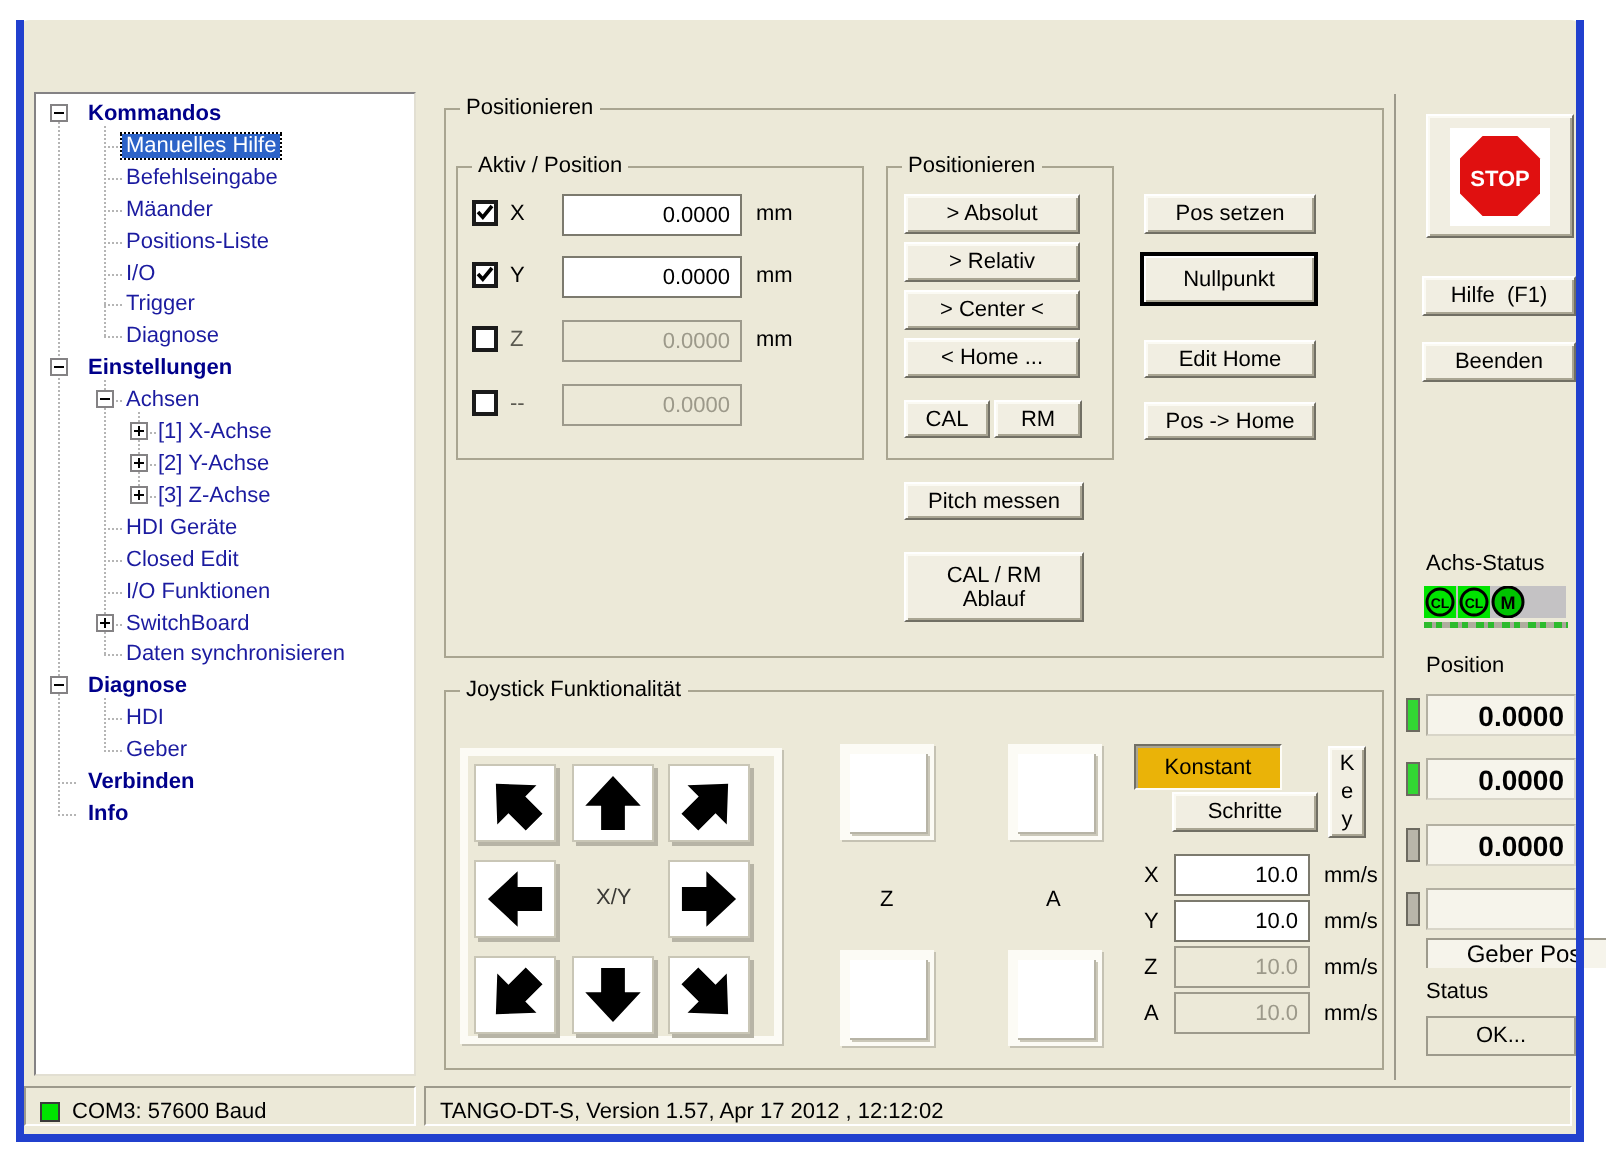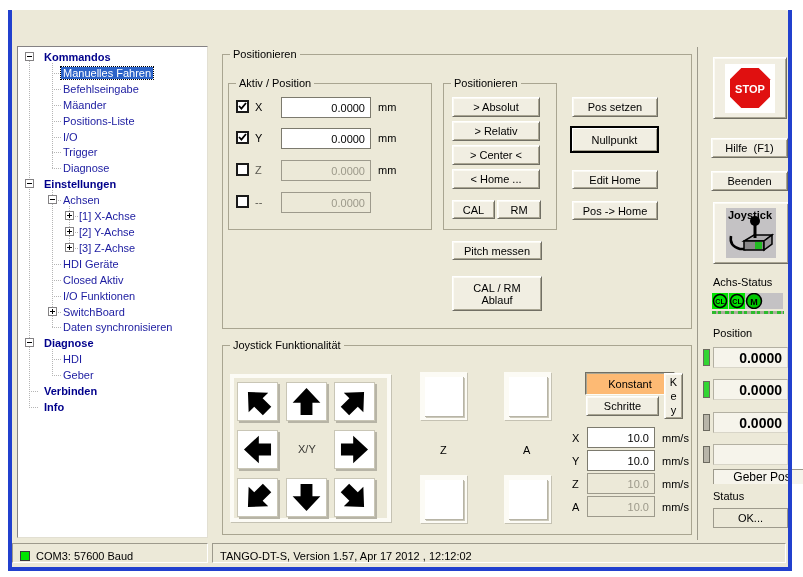--- a/index.html
+++ b/index.html
@@ -70,39 +70,39 @@
 <div class="doth" style="left:34px;top:233px;width:9px"></div>
 <div class="doth" style="left:34px;top:249px;width:9px"></div>
 <div class="doth" style="left:34px;top:265px;width:9px"></div>
 <div class="doth" style="left:34px;top:280px;width:9px"></div>
 <div class="doth" style="left:34px;top:312px;width:9px"></div>
 <div class="doth" style="left:34px;top:328px;width:9px"></div>
 <div class="doth" style="left:11px;top:344px;width:10px"></div>
 <div class="doth" style="left:11px;top:360px;width:10px"></div>
 <div class="pm minus" style="left:7px;top:5px"></div>
 <div class="trow b" style="left:26px;top:2px">Kommandos</div>
-<div class="trow" style="left:45px;top:18px"><span class="tsel">Manuelles Fahren</span></div>
+<div class="trow" style="left:45px;top:18px"><span class="tsel">Manuelles Hilfe</span></div>
 <div class="trow" style="left:45px;top:34px">Befehlseingabe</div>
 <div class="trow" style="left:45px;top:50px">Mäander</div>
 <div class="trow" style="left:45px;top:66px">Positions-Liste</div>
 <div class="trow" style="left:45px;top:82px">I/O</div>
 <div class="trow" style="left:45px;top:97px">Trigger</div>
 <div class="trow" style="left:45px;top:113px">Diagnose</div>
 <div class="pm minus" style="left:7px;top:132px"></div>
 <div class="trow b" style="left:26px;top:129px">Einstellungen</div>
 <div class="pm minus" style="left:30px;top:148px"></div>
 <div class="trow" style="left:45px;top:145px">Achsen</div>
 <div class="pm plus" style="left:47px;top:164px"></div>
 <div class="trow" style="left:61px;top:161px">[1] X-Achse</div>
 <div class="pm plus" style="left:47px;top:180px"></div>
 <div class="trow" style="left:61px;top:177px">[2] Y-Achse</div>
 <div class="pm plus" style="left:47px;top:196px"></div>
 <div class="trow" style="left:61px;top:193px">[3] Z-Achse</div>
 <div class="trow" style="left:45px;top:209px">HDI Geräte</div>
-<div class="trow" style="left:45px;top:225px">Closed Aktiv</div>
+<div class="trow" style="left:45px;top:225px">Closed Edit</div>
 <div class="trow" style="left:45px;top:241px">I/O Funktionen</div>
 <div class="pm plus" style="left:30px;top:260px"></div>
 <div class="trow" style="left:45px;top:257px">SwitchBoard</div>
 <div class="trow" style="left:45px;top:272px">Daten synchronisieren</div>
 <div class="pm minus" style="left:7px;top:291px"></div>
 <div class="trow b" style="left:26px;top:288px">Diagnose</div>
 <div class="trow" style="left:45px;top:304px">HDI</div>
 <div class="trow" style="left:45px;top:320px">Geber</div>
 <div class="trow b" style="left:26px;top:336px">Verbinden</div>
 <div class="trow b" style="left:26px;top:352px">Info</div>
@@ -199,21 +199,21 @@
 <div class="abs" style="left:408px;top:334px;width:47px;height:48px;background:#FCFBF5;box-shadow:1px 1px 0 #c5c2b3"></div>
       <div class="abs" style="left:413px;top:339px;width:39px;height:40px;background:#fff;border-right:1px solid #b7b4a6;border-bottom:1px solid #b7b4a6;box-shadow:1px 1px 0 #cbc8b9"></div>
 <div class="abs" style="left:492px;top:334px;width:47px;height:48px;background:#FCFBF5;box-shadow:1px 1px 0 #c5c2b3"></div>
       <div class="abs" style="left:497px;top:339px;width:39px;height:40px;background:#fff;border-right:1px solid #b7b4a6;border-bottom:1px solid #b7b4a6;box-shadow:1px 1px 0 #cbc8b9"></div>
 <div class="abs" style="left:408px;top:437px;width:47px;height:48px;background:#FCFBF5;box-shadow:1px 1px 0 #c5c2b3"></div>
       <div class="abs" style="left:413px;top:442px;width:39px;height:40px;background:#fff;border-right:1px solid #b7b4a6;border-bottom:1px solid #b7b4a6;box-shadow:1px 1px 0 #cbc8b9"></div>
 <div class="abs" style="left:492px;top:437px;width:47px;height:48px;background:#FCFBF5;box-shadow:1px 1px 0 #c5c2b3"></div>
       <div class="abs" style="left:497px;top:442px;width:39px;height:40px;background:#fff;border-right:1px solid #b7b4a6;border-bottom:1px solid #b7b4a6;box-shadow:1px 1px 0 #cbc8b9"></div>
 <div class="lbl" style="left:428px;top:406px">Z</div>
 <div class="lbl" style="left:511px;top:406px">A</div>
-<div class="abs" style="left:573px;top:334px;width:90px;height:23px;background:#fdba74;border:1px solid;border-color:#716F64 #FDFCF6 #FDFCF6 #716F64;box-shadow:inset 1px 1px 0 #A9A593;font-size:11px;display:flex;align-items:center;justify-content:center">Konstant</div>
+<div class="abs" style="left:555px;top:334px;width:74px;height:23px;background:#eab308;border:1px solid;border-color:#716F64 #FDFCF6 #FDFCF6 #716F64;box-shadow:inset 1px 1px 0 #A9A593;font-size:11px;display:flex;align-items:center;justify-content:center">Konstant</div>
 <div class="btn" style="left:574px;top:358px;width:73px;height:20px">Schritte</div>
 <div class="btn" style="left:652px;top:335px;width:19px;height:46px;line-height:14px">K<br>e<br>y</div>
 <div class="lbl" style="left:560px;top:394px">X</div>
 <div class="field" style="left:575px;top:389px;width:68px;height:21px">10.0</div>
 <div class="lbl" style="left:650px;top:394px">mm/s</div>
 <div class="lbl" style="left:560px;top:417px">Y</div>
 <div class="field" style="left:575px;top:412px;width:68px;height:21px">10.0</div>
 <div class="lbl" style="left:650px;top:417px">mm/s</div>
 <div class="lbl" style="left:560px;top:440px">Z</div>
 <div class="field dis" style="left:575px;top:435px;width:68px;height:21px">10.0</div>
@@ -225,34 +225,20 @@
 <div class="btn" style="left:701px;top:19px;width:74px;height:62px">
         <div style="width:50px;height:49px;background:#fff;display:flex;align-items:center;justify-content:center">
           <svg width="42" height="42" viewBox="0 0 42 42">
             <polygon points="12.3,1 29.7,1 41,12.3 41,29.7 29.7,41 12.3,41 1,29.7 1,12.3" fill="#e01010"></polygon>
             <text x="21" y="26" font-size="11" font-weight="bold" fill="#fff" text-anchor="middle" font-family="Liberation Sans">STOP</text>
           </svg>
         </div>
       </div>
 <div class="btn" style="left:699px;top:100px;width:77px;height:20px">Hilfe&nbsp; (F1)</div>
 <div class="btn" style="left:699px;top:133px;width:77px;height:20px">Beenden</div>
-<div class="btn" style="left:701px;top:164px;width:76px;height:62px">
-        <div style="width:50px;height:50px;background:#c4c2c4;position:relative">
-          <div style="position:absolute;left:2px;top:1px;font-size:11px;font-weight:bold;color:#000">Joystick</div>
-          <svg width="50" height="50" viewBox="0 0 50 50" style="position:absolute;left:0;top:0">
-            <path d="M5 28 Q3 38 14 41 L20 41" stroke="#000" stroke-width="2.5" fill="none"></path>
-            <polygon points="18,33 38,33 46,27 28,27" fill="#b0aeb0" stroke="#000" stroke-width="1.5"></polygon>
-            <polygon points="18,33 38,33 38,42 18,42" fill="#8a888a" stroke="#000" stroke-width="1.5"></polygon>
-            <polygon points="38,33 46,27 46,36 38,42" fill="#9a989a" stroke="#000" stroke-width="1.5"></polygon>
-            <rect x="29" y="34" width="7" height="7" fill="#22bb22"></rect>
-            <line x1="29" y1="30" x2="29" y2="16" stroke="#000" stroke-width="3"></line>
-            <circle cx="29" cy="13" r="5" fill="#000"></circle>
-          </svg>
-        </div>
-      </div>
 <div class="lbl" style="left:701px;top:238px">Achs-Status</div>
 <div class="abs" style="left:700px;top:255px;width:71px;height:16px;background:#c4c2c4"><svg width="71" height="16" viewBox="0 0 71 16">
           <rect x="0" y="0" width="16" height="16" fill="#00e400"></rect>
           <circle cx="8" cy="8" r="6.5" fill="none" stroke="#000" stroke-width="1.5"></circle>
           <text x="8" y="11" font-size="7" font-weight="bold" fill="#000" text-anchor="middle" font-family="Liberation Sans">CL</text>
           <rect x="17" y="0" width="16" height="16" fill="#00e400"></rect>
           <circle cx="25" cy="8" r="6.5" fill="none" stroke="#000" stroke-width="1.5"></circle>
           <text x="25" y="11" font-size="7" font-weight="bold" fill="#000" text-anchor="middle" font-family="Liberation Sans">CL</text>
           <circle cx="42" cy="8" r="7.5" fill="#00c400" stroke="#000" stroke-width="1.5"></circle>
           <text x="42" y="11.5" font-size="9" font-weight="bold" fill="#000" text-anchor="middle" font-family="Liberation Sans">M</text>

